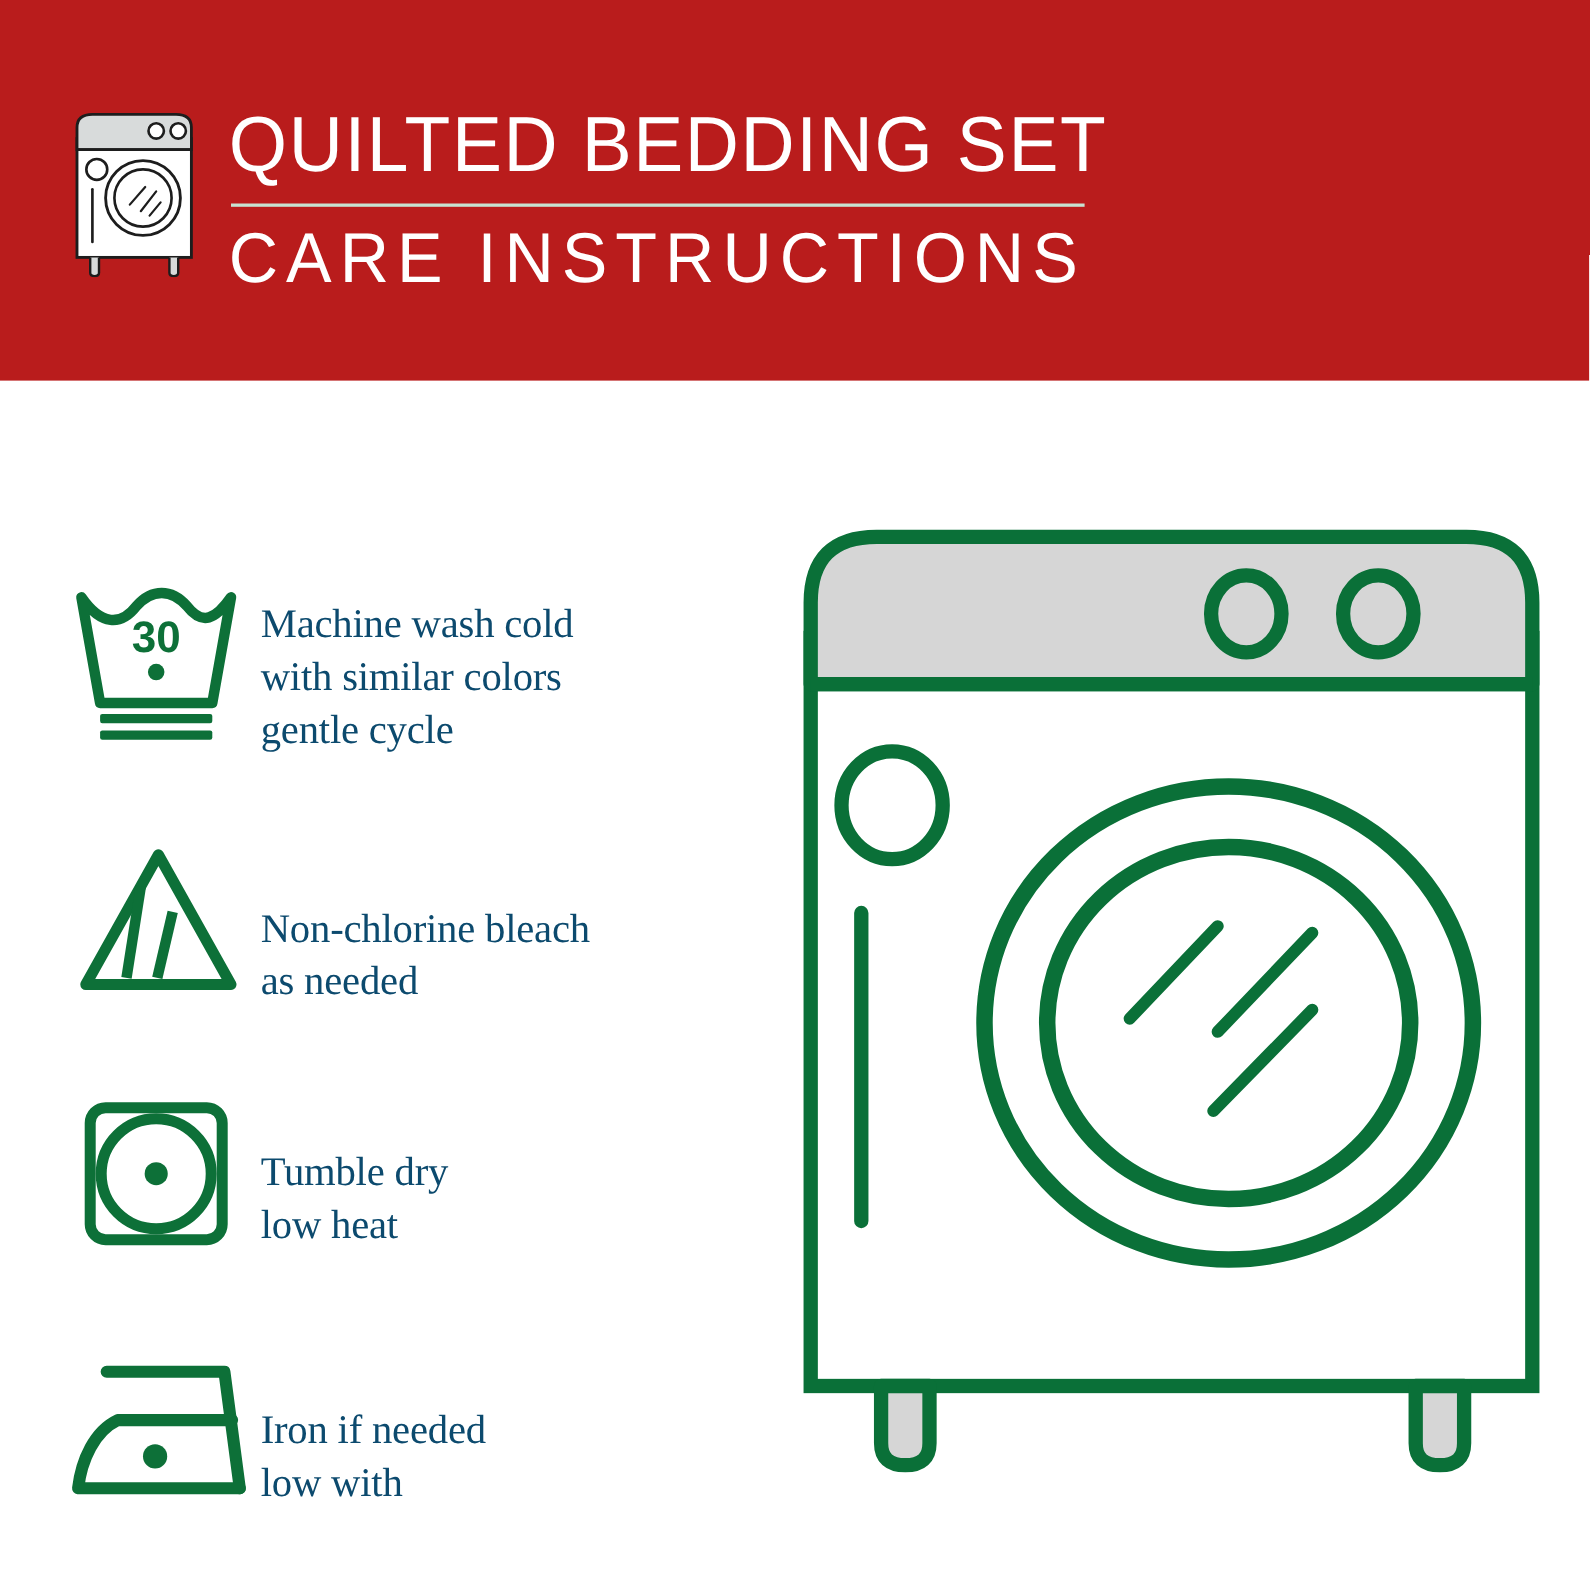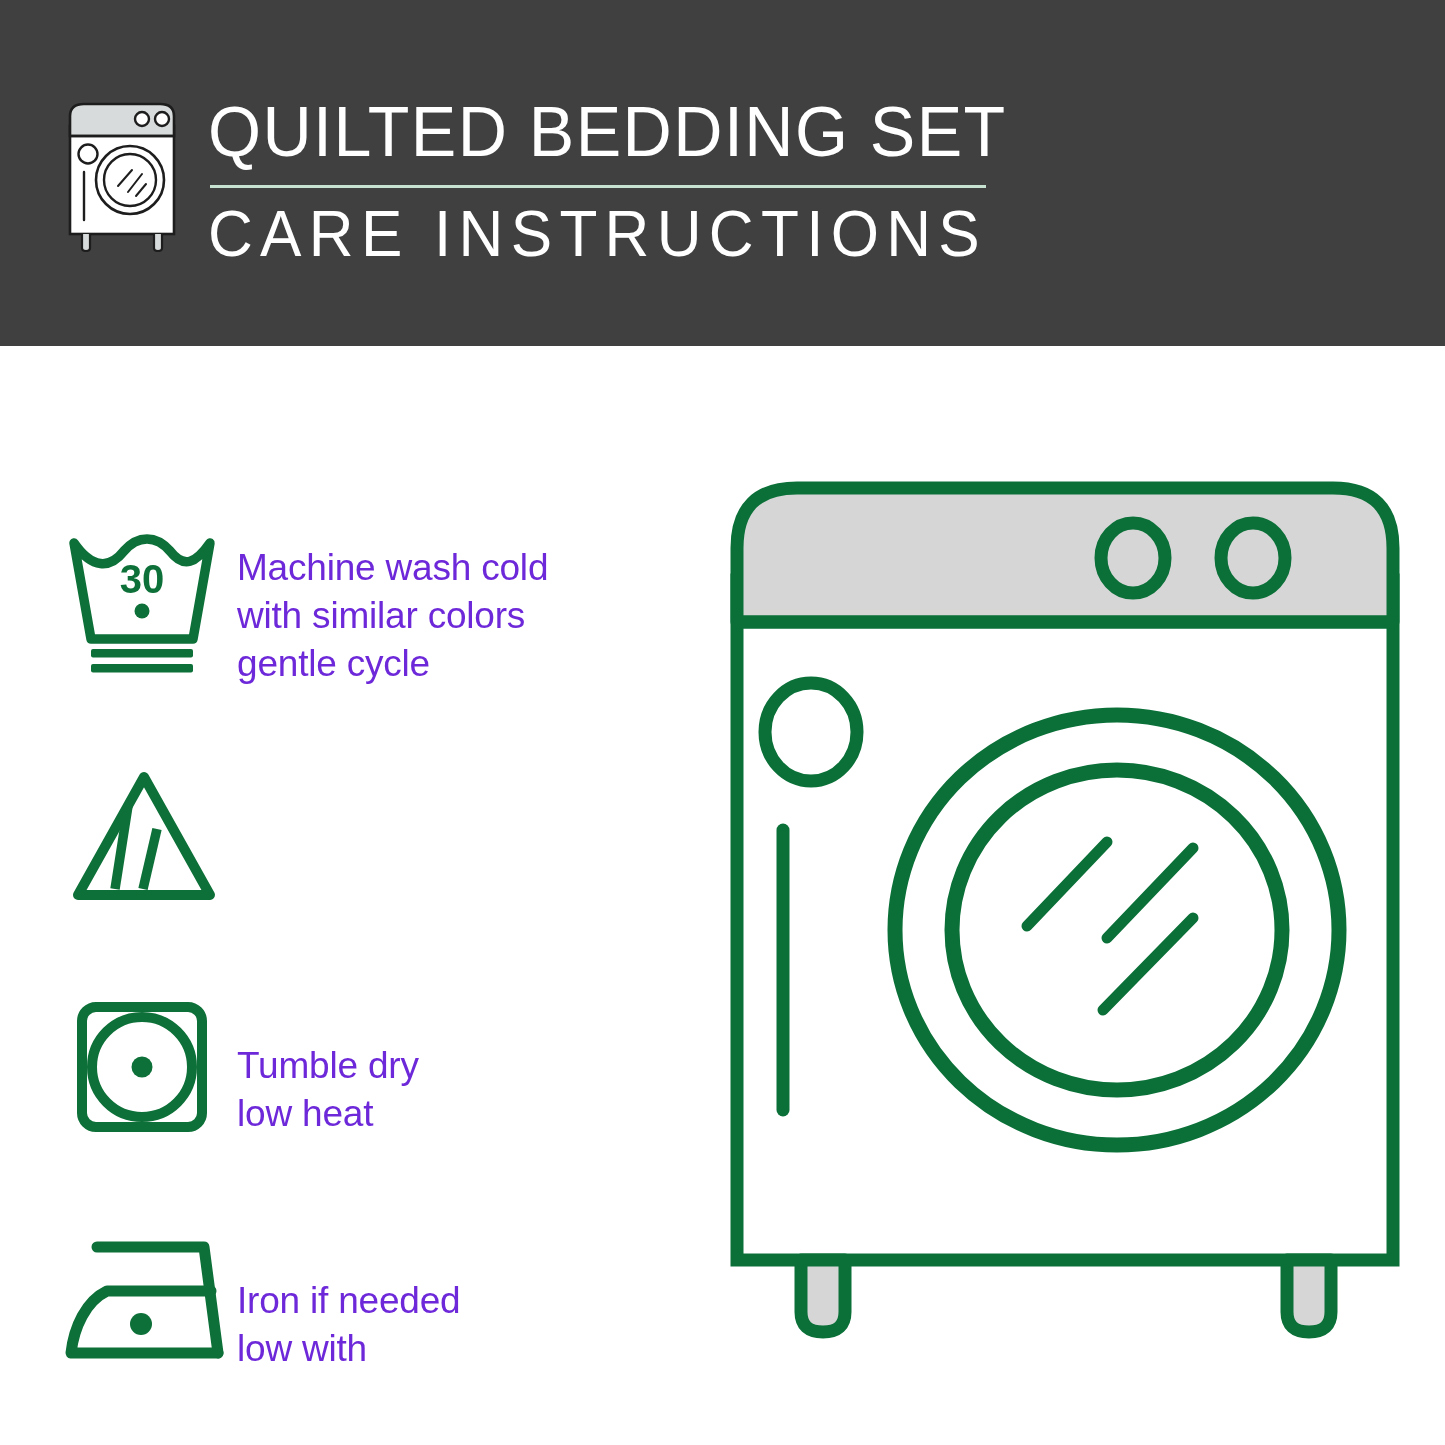--- a/index.html
+++ b/index.html
@@ -20,21 +20,21 @@
     overflow: hidden;
   }
 
   
   #header-band {
     position: absolute;
     left: 0;
     top: 0;
     width: 1445px;
     height: 346px;
-    background: #404040;
+    background: #b91c1c;
   }
 
   #header-inner {
     position: absolute;
     left: 62px;
     top: 96px;
     display: flex;
     align-items: flex-start;
     gap: 26px;
   }
@@ -99,24 +99,24 @@
 
   .care-symbol {
     width: 175px;
     flex: none;
     display: flex;
     justify-content: flex-start;
     align-items: flex-start;
   }
 
   .care-text {
-    font-family: Liberation Sans, sans-serif;
+    font-family: Liberation Serif, serif;
     font-size: 37px;
     line-height: 1.30;
-    color: #6d28d9;
+    color: #0c4a6e;
     letter-spacing: -0.2px;
     padding-top: 26px;
     white-space: pre-line;
   }
 
   .care-row.row-wash   .care-text { padding-top: 24px; }
   .care-row.row-bleach .care-text { padding-top: 66px; }
   .care-row.row-dry    .care-text { padding-top: 44px; }
   .care-row.row-iron   .care-text { padding-top: 50px; }
 
@@ -199,20 +199,22 @@
         <svg width="160" height="150" viewBox="0 0 160 150">
 
           <path d="M82 16 L148 134 L16 134 Z" fill="none" stroke="#0d7038" stroke-width="10" stroke-linejoin="round"></path>
 
           <g stroke="#0d7038" stroke-width="9.5" stroke-linecap="butt">
             <line x1="66" y1="45" x2="53" y2="128"></line>
             <line x1="95" y1="68" x2="81" y2="128"></line>
           </g>
         </svg>
       </div>
+      <div class="care-text">Non-chlorine bleach
+as needed</div>
     </div>
 
     <div class="care-row row-dry">
       <div class="care-symbol">
         <svg width="160" height="150" viewBox="0 0 160 150">
           <rect x="20" y="14" width="120" height="120" rx="14" ry="14" fill="none" stroke="#0d7038" stroke-width="10"></rect>
           <circle cx="80" cy="74" r="50" fill="none" stroke="#0d7038" stroke-width="10"></circle>
           <circle cx="80" cy="74" r="10.5" fill="#0d7038"></circle>
         </svg>
       </div>

